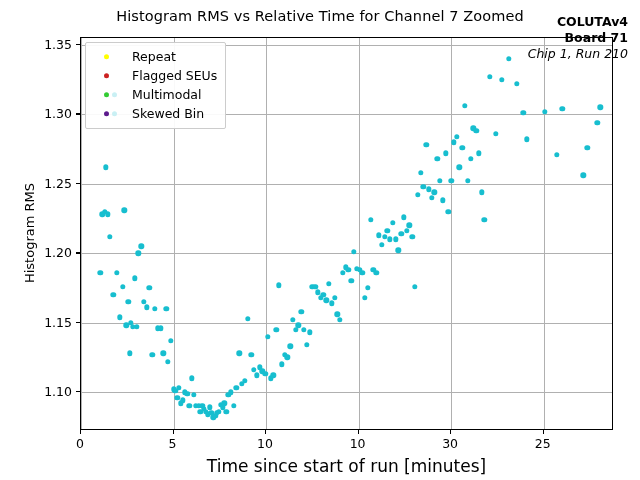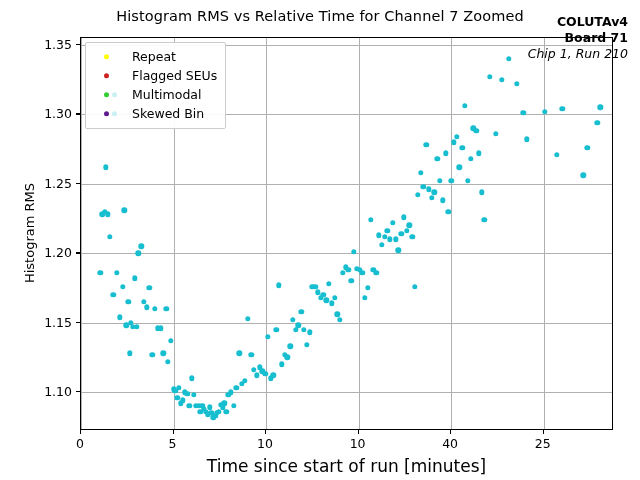--- a/index.html
+++ b/index.html
@@ -369,21 +369,21 @@
   <div id="ticks-x">
       <div class="tick-mark-x" style="left: 80px;"></div>
       <div class="tick-label-x" style="left: 80px;">0</div>
       <div class="tick-mark-x" style="left: 172.535px;"></div>
       <div class="tick-label-x" style="left: 172.535px;">5</div>
       <div class="tick-mark-x" style="left: 265.069px;"></div>
       <div class="tick-label-x" style="left: 265.069px;">10</div>
       <div class="tick-mark-x" style="left: 357.604px;"></div>
       <div class="tick-label-x" style="left: 357.604px;">10</div>
       <div class="tick-mark-x" style="left: 450.139px;"></div>
-      <div class="tick-label-x" style="left: 450.139px;">40</div>
+      <div class="tick-label-x" style="left: 450.139px;">30</div>
       <div class="tick-mark-x" style="left: 542.674px;"></div>
       <div class="tick-label-x" style="left: 542.674px;">25</div>
     </div>
   <div id="ticks-y">
       <div class="tick-mark-y" style="top: 391.117px;"></div>
       <div class="tick-label-y" style="top: 391.117px;">1.10</div>
       <div class="tick-mark-y" style="top: 321.682px;"></div>
       <div class="tick-label-y" style="top: 321.682px; text-align: right;">1.15</div>
       <div class="tick-mark-y" style="top: 252.247px;"></div>
       <div class="tick-label-y" style="top: 252.247px;">1.20</div>

